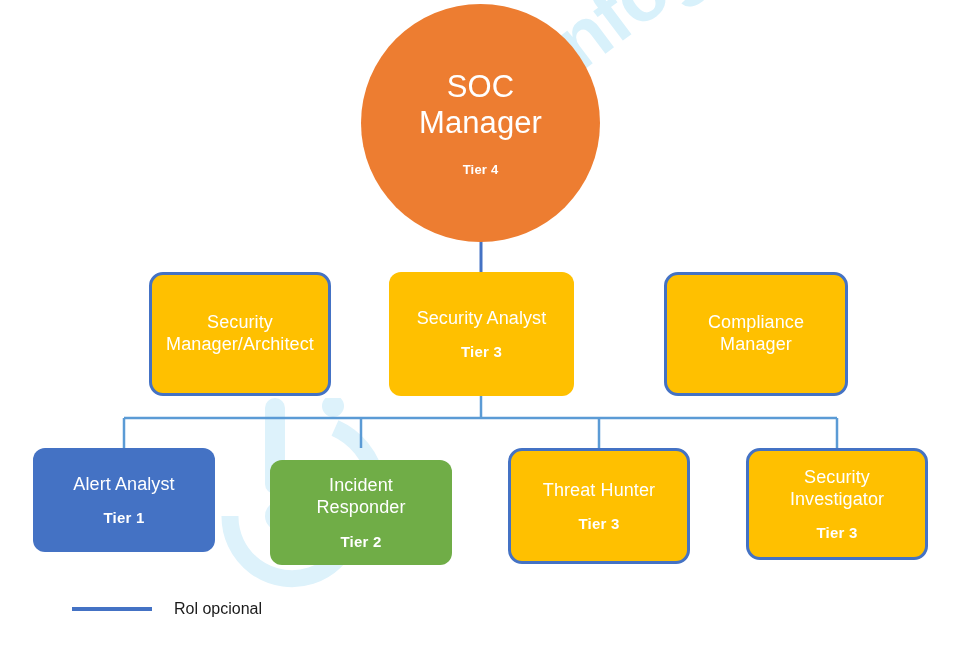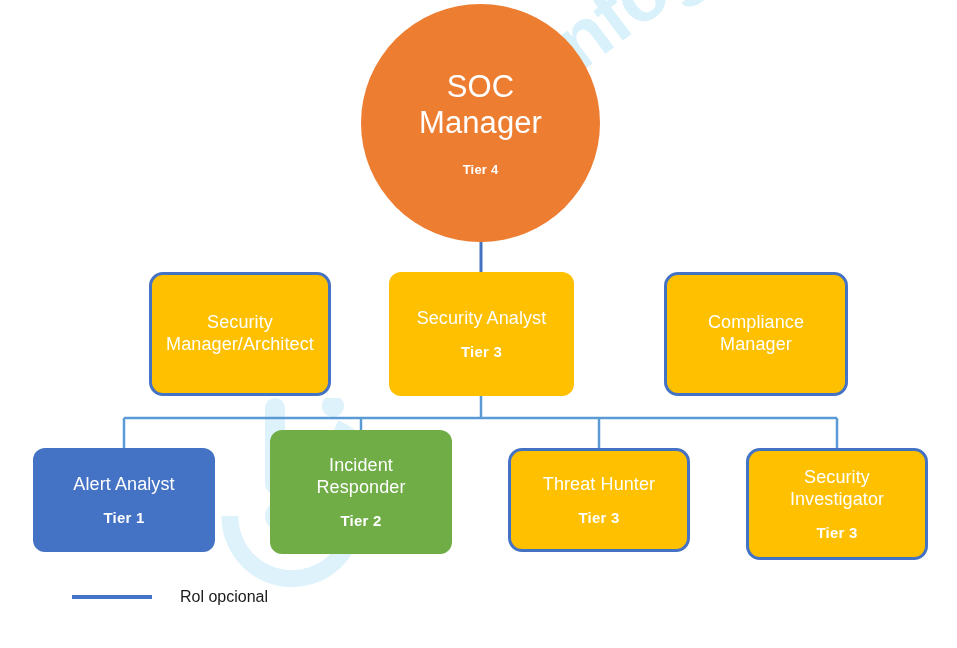--- a/index.html
+++ b/index.html
@@ -105,24 +105,24 @@
 
   .node.optional {
     border: 3px solid #4472C4;
     border-radius: 14px;
   }
 
   
   .legend {
     position: absolute;
     left: 72px;
-    top: 588px;
+    top: 600px;
     display: flex;
     align-items: center;
-    gap: 28px;
+    gap: 22px;
   }
   .legend .swatch {
     display: block;
     width: 80px;
     height: 4px;
     background: #4472C4;
   }
   .legend .legend-label {
     font-size: 16px;
     color: #1a1a1a;
@@ -185,29 +185,29 @@
       <span>Compliance</span><br>
       <span>Manager</span>
     </div>
   </div>
 
   <div class="node box blue" style="left:33px; top:448px; width:182px; height:104px;">
     <div class="title">Alert Analyst</div>
     <div class="tier">Tier 1</div>
   </div>
 
-  <div class="node box green" style="left:270px; top:430px; width:182px; height:124px;">
+  <div class="node box green" style="left:270px; top:460px; width:182px; height:105px;">
     <div class="title">
       <span>Incident</span><br>
       <span>Responder</span>
     </div>
     <div class="tier">Tier 2</div>
   </div>
 
-  <div class="node box amber optional" style="left:508px; top:448px; width:182px; height:104px;">
+  <div class="node box amber optional" style="left:508px; top:448px; width:182px; height:116px;">
     <div class="title">Threat Hunter</div>
     <div class="tier">Tier 3</div>
   </div>
 
   <div class="node box amber optional" style="left:746px; top:448px; width:182px; height:112px;">
     <div class="title">
       <span>Security</span><br>
       <span>Investigator</span>
     </div>
     <div class="tier">Tier 3</div>

